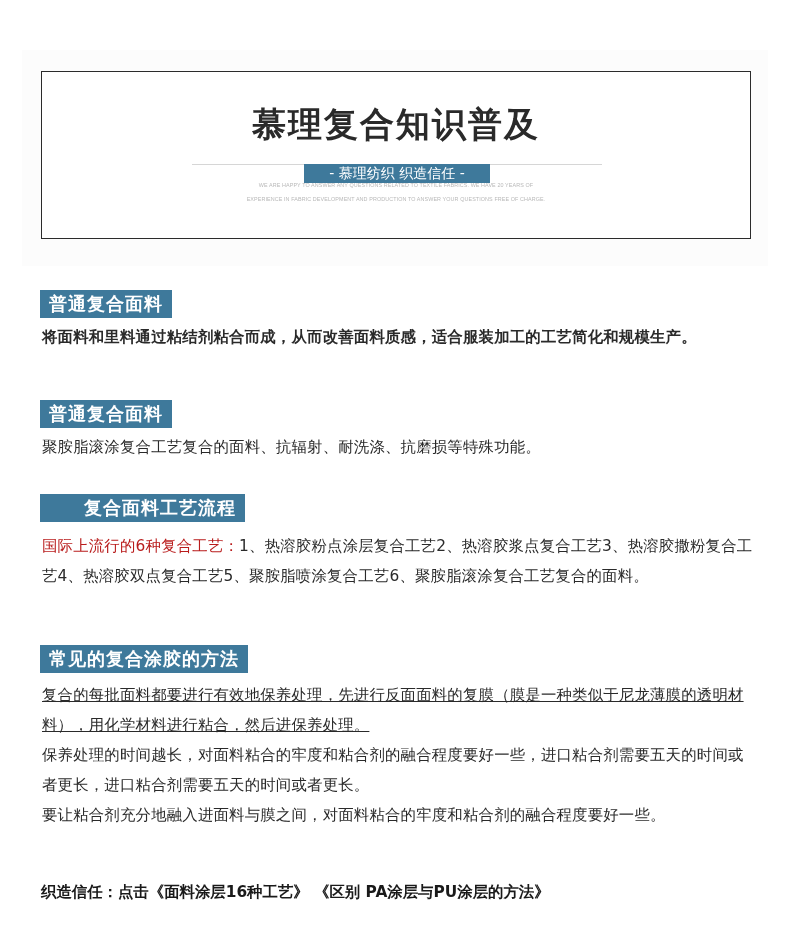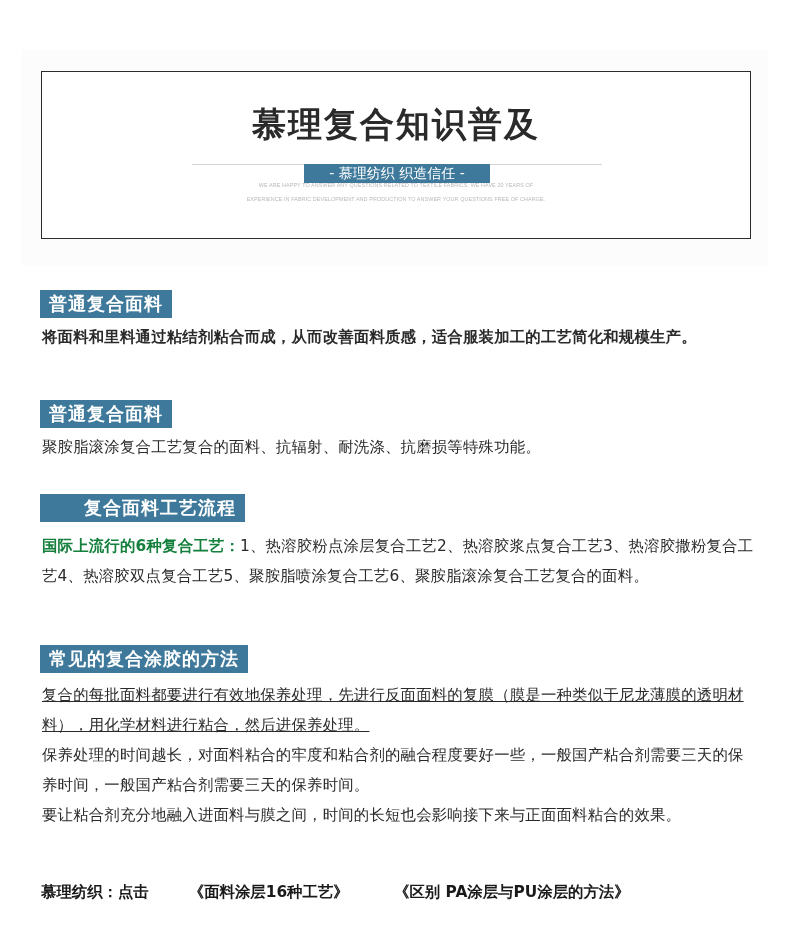--- a/index.html
+++ b/index.html
@@ -35,26 +35,26 @@
 
     .heading {
       position: absolute; left: 40px; height: 28px; background: #3e799b; color: #ffffff;
       font-family: "DejaVu Serif", "Liberation Serif", serif; font-weight: bold;
       font-size: 18px; line-height: 28px; padding: 0 9px; white-space: nowrap; letter-spacing: 1px;
     }
     .para {
       position: absolute; left: 42px; width: 712px; font-size: 15.4px; line-height: 30px; color: #2a2a2a;
       letter-spacing: 0.2px;
     }
-    .para .lead { font-weight: bold; color: #15803d; }
+    .para .lead { font-weight: normal; color: #b91c1c; }
     .more {
       position: absolute; left: 41px; top: 878px; font-size: 15.4px; line-height: 28px;
       font-weight: bold; color: #1a1a1a; white-space: nowrap;
     }
-    .more a { color: #1a1a1a; text-decoration: none; cursor: pointer; margin-left: 40px; }
+    .more a { color: #1a1a1a; text-decoration: none; cursor: pointer; }
   </style>
 </head>
 <body>
 
 <div class="banner-bg"></div>
 <div class="banner-box">
   <div class="banner-title">慕理复合知识普及</div>
   <div class="banner-line"></div>
   <div class="banner-sub">- 慕理纺织 织造信任 -</div>
   <div class="banner-en l1">WE ARE HAPPY TO ANSWER ANY QUESTIONS RELATED TO TEXTILE FABRICS. WE HAVE 20 YEARS OF</div>
@@ -67,18 +67,18 @@
 <div class="heading" style="top:400px;">普通复合面料</div>
 <div class="para" style="top:432px;">聚胺脂滚涂复合工艺复合的面料、抗辐射、耐洗涤、抗磨损等特殊功能。</div>
 
 <div class="heading" style="top:494px;padding-left:44px;">复合面料工艺流程</div>
 <div class="para" style="top:531px;">
   <span class="lead">国际上流行的6种复合工艺：</span><span>1、热溶胶粉点涂层复合工艺2、热溶胶浆点复合工艺3、热溶胶撒粉复合工艺4、热溶胶双点复合工艺5、聚胺脂喷涂复合工艺6、聚胺脂滚涂复合工艺复合的面料。</span>
 </div>
 
 <div class="heading" style="top:645px;">常见的复合涂胶的方法</div>
 <div class="para" style="top:680px;text-decoration:underline;">复合的每批面料都要进行有效地保养处理，先进行反面面料的复膜（膜是一种类似于尼龙薄膜的透明材料），用化学材料进行粘合，然后进保养处理。</div>
-<div class="para" style="top:740px;">保养处理的时间越长，对面料粘合的牢度和粘合剂的融合程度要好一些，一般国产粘合剂需要三天的保养时间，一般国产粘合剂需要三天的保养时间。</div>
-<div class="para" style="top:800px;">要让粘合剂充分地融入进面料与膜之间，时间的长短也会影响接下来与正面面料粘合的效果。</div>
+<div class="para" style="top:740px;">保养处理的时间越长，对面料粘合的牢度和粘合剂的融合程度要好一些，进口粘合剂需要五天的时间或者更长，进口粘合剂需要五天的时间或者更长。</div>
+<div class="para" style="top:800px;">要让粘合剂充分地融入进面料与膜之间，对面料粘合的牢度和粘合剂的融合程度要好一些。</div>
 
 <div class="more">
-  <span>慕理纺织：点击</span><a>《面料涂层16种工艺》</a> <a>《区别 PA涂层与PU涂层的方法》</a>
+  <span>织造信任：点击</span><a>《面料涂层16种工艺》</a> <a>《区别 PA涂层与PU涂层的方法》</a>
 </div>
 
 </body></html>

